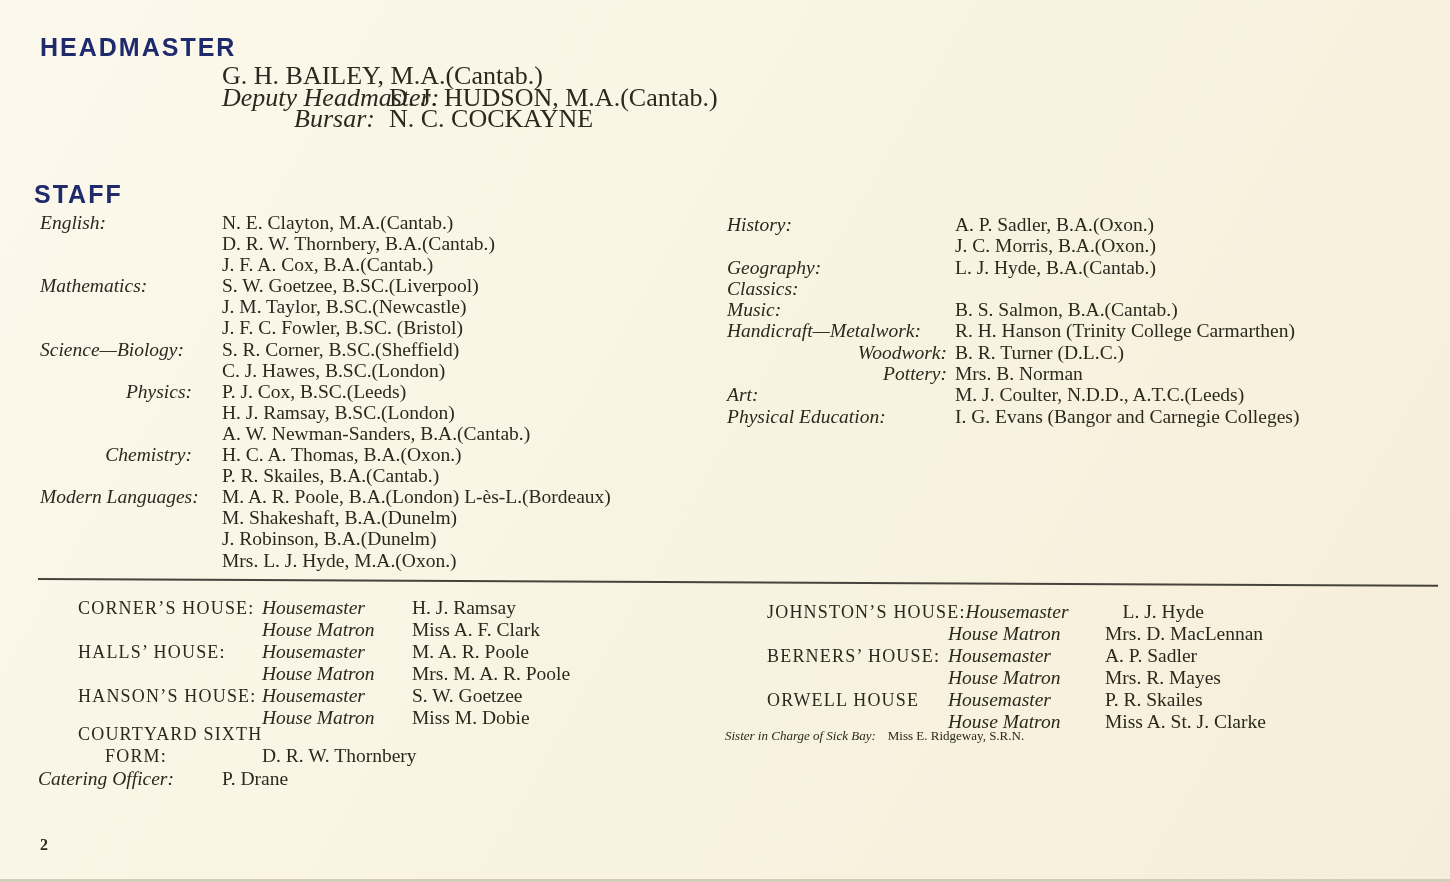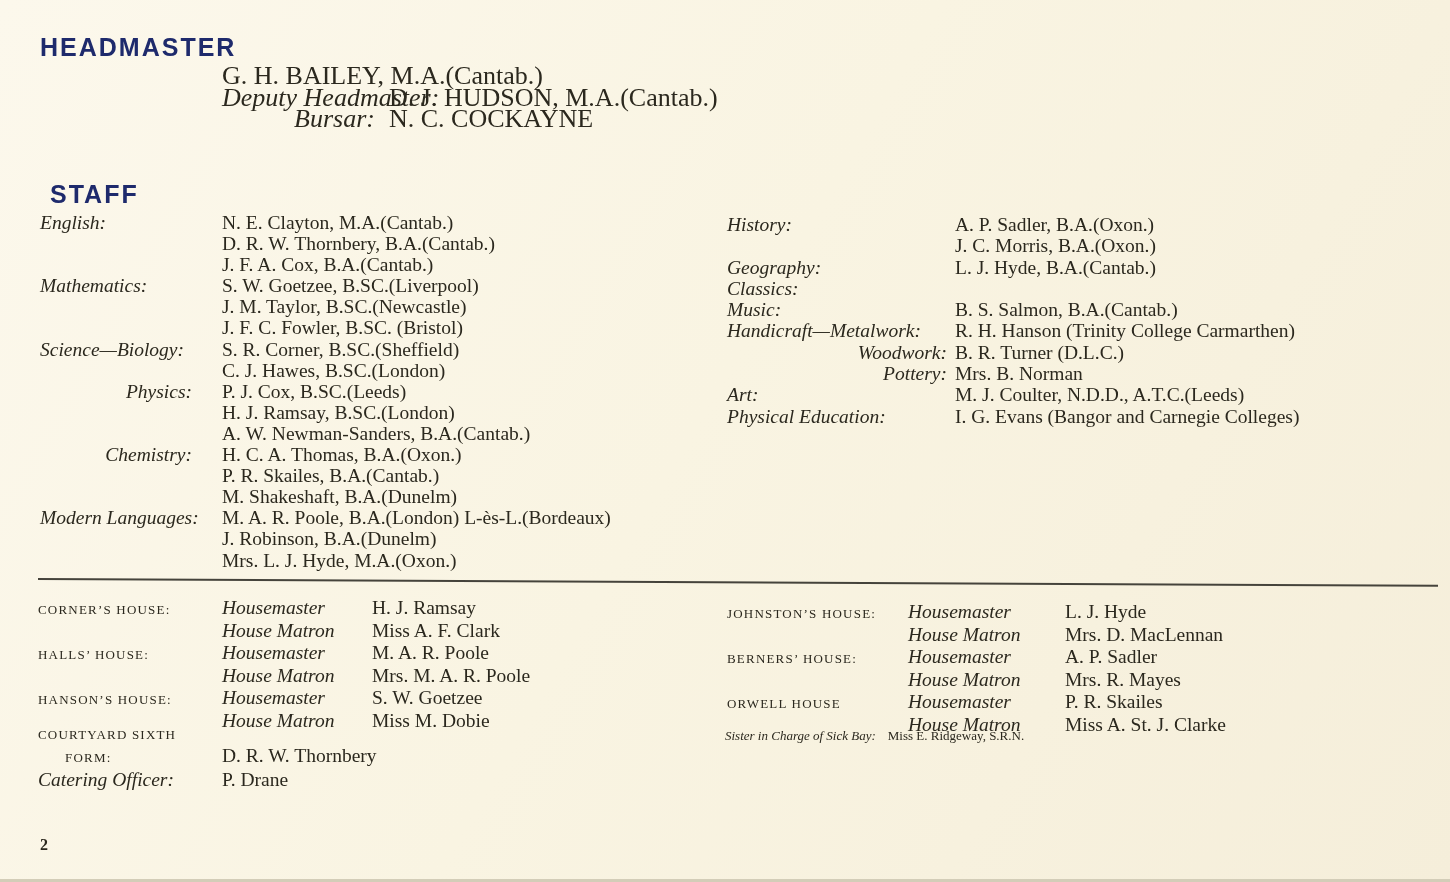--- a/index.html
+++ b/index.html
@@ -22,21 +22,21 @@
   .blue-heading {
     position:absolute;
     font-family:"Liberation Sans", sans-serif;
     font-weight:700;
     font-size:25px;
     letter-spacing:2px;
     color:#1e2a6c;
     white-space:nowrap;
   }
   .hm-h   { left:40px; top:33px; }
-  .staff-h{ left:50px; top:180px; }
+  .staff-h{ left:34px; top:180px; }
 
   .hm-block { position:absolute; left:222px; top:65px; font-size:26px; line-height:21.5px; white-space:nowrap; }
   .hm-label { display:inline-block; width:153px; text-align:right; font-style:italic; }
   .hm-gap   { margin-left:14px; }
 
   .staff-table { position:absolute; font-size:19.5px; }
   .staff-left  { left:40px;  top:212px; line-height:21.1px; }
   .staff-right { left:727px; top:214px; line-height:21.3px; }
   .srow { display:flex; align-items:baseline; }
   .subj { flex:0 0 182px; font-style:italic; white-space:nowrap; }
@@ -47,21 +47,21 @@
 
   .rule {
     position:absolute; left:38px; top:578px; width:1400px; height:2px;
     background:#45433b; transform:rotate(0.28deg); transform-origin:left center;
   }
 
   .house-table { position:absolute; font-size:19.5px; line-height:21.4px; }
   .houses-left  { left:38px;  top:597px; }
   .houses-right { left:727px; top:601px; }
   .hrow { display:flex; align-items:baseline; }
-  .hcaps { font-size:13px; letter-spacing:1.2px; white-space:nowrap; }
+  .hcaps { font-size:18px; letter-spacing:1.2px; white-space:nowrap;margin-left:40px; }
   .hcol-l { flex:0 0 184px; }
   .hcol-r { flex:0 0 181px; }
   .hrole { font-style:italic; white-space:nowrap; }
   .hrole-l { flex:0 0 150px; }
   .hrole-r { flex:0 0 157px; }
   .hname { white-space:nowrap; }
   .hital { font-style:italic; white-space:nowrap; }
 
   .courtyard { position:absolute; left:38px; top:724px; font-size:19.5px; line-height:21.4px; }
   .form-indent { padding-left:27px; }
@@ -153,27 +153,27 @@
         <span class="subj indent">Chemistry:</span>
         <span class="sname">H. C. A. Thomas, B.A.(Oxon.)</span>
       </div>
 
       <div class="srow">
         <span class="subj"></span>
         <span class="sname">P. R. Skailes, B.A.(Cantab.)</span>
       </div>
 
       <div class="srow">
-        <span class="subj"></span>
-        <span class="sname">M. Shakeshaft, B.A.(Dunelm)</span>
-      </div>
-
-      <div class="srow">
         <span class="subj">Modern Languages:</span>
         <span class="sname">M. A. R. Poole, B.A.(London) L-ès-L.(Bordeaux)</span>
+      </div>
+
+      <div class="srow">
+        <span class="subj"></span>
+        <span class="sname">M. Shakeshaft, B.A.(Dunelm)</span>
       </div>
 
       <div class="srow">
         <span class="subj"></span>
         <span class="sname">J. Robinson, B.A.(Dunelm)</span>
       </div>
 
       <div class="srow">
         <span class="subj"></span>
         <span class="sname">Mrs. L. J. Hyde, M.A.(Oxon.)</span>

